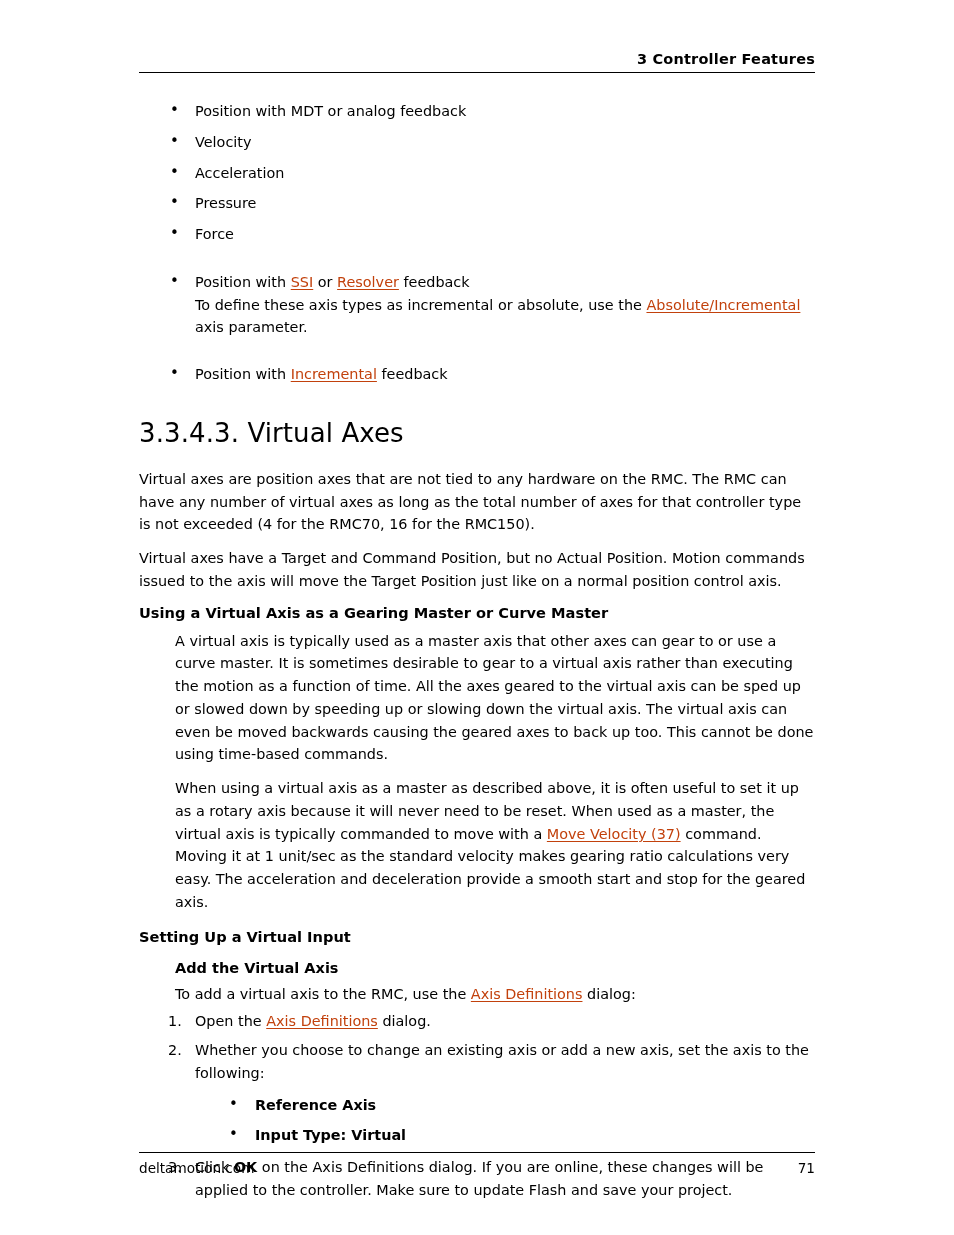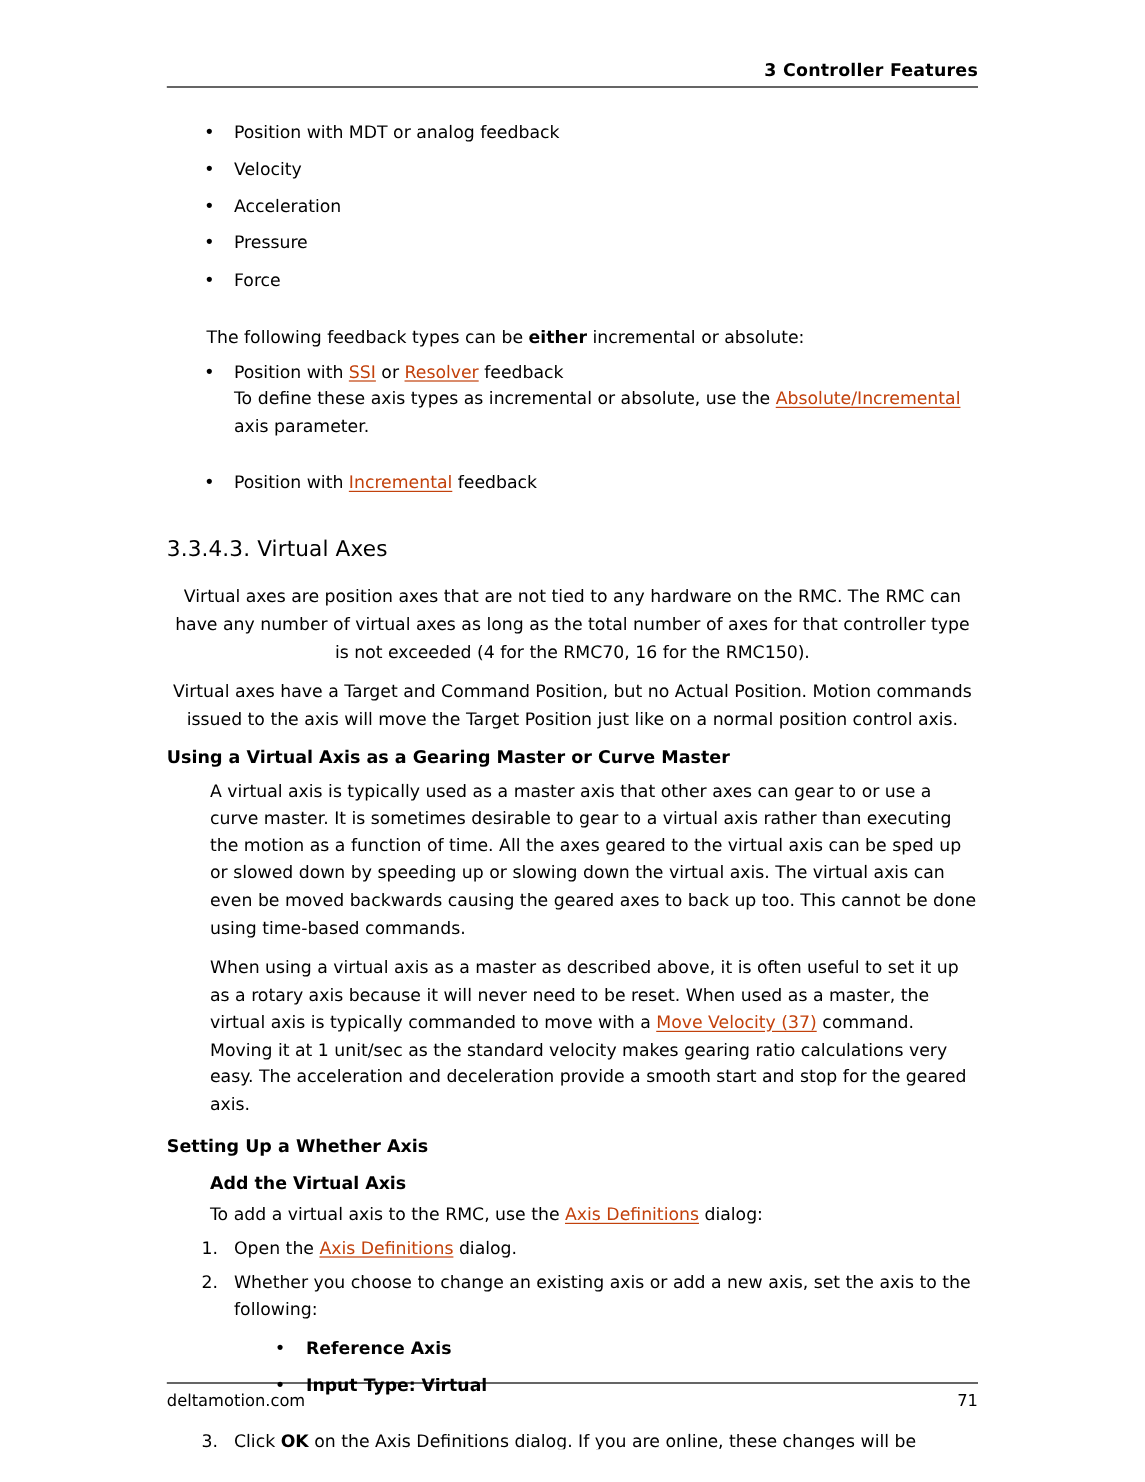--- a/index.html
+++ b/index.html
@@ -48,21 +48,20 @@
     width: 676px;
     font-size: 14.4px;
     line-height: 1.58;
   }
 
   p { margin: 0; }
 
   
   .para {
     margin: 0 0 2px 0;
-    text-align: center;
   }
   .para-gap { margin-bottom: 11px; }
 
   
   .para-ind {
     margin: 0 0 11px 36px;
   }
   
   .para-lead {
     margin: 0 0 6px 33px;
@@ -118,21 +117,21 @@
     margin-bottom: 6px;
   }
   .oli .num {
     position: absolute;
     left: 29px;
     top: 0;
   }
 
   
   .h-section {
-    font-size: 18px;
+    font-size: 26px;
     font-weight: normal;
     margin: 0 0 19px 0;
     line-height: 1.2;
     letter-spacing: 0.1px;
   }
   .h-bold {
     font-size: 14.6px;
     font-weight: bold;
     margin: 8px 0 6px 0;
   }
@@ -185,21 +184,20 @@
     <ul class="ul">
       <li class="li">Position with MDT or analog feedback</li>
       <li class="li">Velocity</li>
       <li class="li">Acceleration</li>
       <li class="li">Pressure</li>
       <li class="li">Force</li>
     </ul>
 
     <div class="spacer-md"></div>
 
-    <p class="para-lead"><span>The following feedback types can be </span><span class="b">either</span><span> incremental or absolute:</span></p>
 
     <ul class="ul">
       <li class="li li-tight"><span>Position with </span><span class="u">SSI</span><span> or </span><span class="u">Resolver</span><span> feedback</span><br><span>To define these axis types as incremental or absolute, use the </span><span class="u">Absolute/Incremental</span><br><span>axis parameter.</span></li>
     </ul>
 
     <div class="spacer-md"></div>
 
 
     <ul class="ul">
       <li class="li"><span>Position with </span><span class="u">Incremental</span><span> feedback</span></li>
@@ -210,35 +208,35 @@
     <h1 class="h-section">3.3.4.3. Virtual Axes</h1>
 
     <p class="para para-gap">Virtual axes are position axes that are not tied to any hardware on the RMC. The RMC can have any number of virtual axes as long as the total number of axes for that controller type is not exceeded (4 for the RMC70, 16 for the RMC150).</p>
     <p class="para">Virtual axes have a Target and Command Position, but no Actual Position. Motion commands issued to the axis will move the Target Position just like on a normal position control axis.</p>
 
     <h2 class="h-bold">Using a Virtual Axis as a Gearing Master or Curve Master</h2>
 
     <p class="para-ind">A virtual axis is typically used as a master axis that other axes can gear to or use a curve master. It is sometimes desirable to gear to a virtual axis rather than executing the motion as a function of time. All the axes geared to the virtual axis can be sped up or slowed down by speeding up or slowing down the virtual axis. The virtual axis can even be moved backwards causing the geared axes to back up too. This cannot be done using time-based commands.</p>
     <p class="para-ind"><span>When using a virtual axis as a master as described above, it is often useful to set it up as a rotary axis because it will never need to be reset. When used as a master, the virtual axis is typically commanded to move with a </span><span class="u">Move Velocity (37)</span><span> command. Moving it at 1 unit/sec as the standard velocity makes gearing ratio calculations very easy. The acceleration and deceleration provide a smooth start and stop for the geared axis.</span></p>
 
-    <h2 class="h-bold">Setting Up a Whether Axis</h2>
+    <h2 class="h-bold">Setting Up a Virtual Input</h2>
 
     <h3 class="h-bold-ind">Add the Virtual Axis</h3>
 
     <p class="para-ind" style="margin-bottom:5px;"><span>To add a virtual axis to the RMC, use the </span><span class="u">Axis Definitions</span><span> dialog:</span></p>
 
     <ol class="ol">
       <li class="oli"><span class="num">1.</span><span>Open the </span><span class="u">Axis Definitions</span><span> dialog.</span></li>
 
       <li class="oli" style="margin-bottom:9px;"><span class="num">2.</span><span>Whether you choose to change an existing axis or add a new axis, set the axis to the following:</span></li>
     </ol>
 
     <ul class="ul">
       <li class="li-sub">Reference Axis</li>
-      <li class="li-sub" style="margin-bottom:25px;">Input Type: Virtual</li>
+      <li class="li-sub" style="margin-bottom:9px;">Input Type: Virtual</li>
     </ul>
 
     <ol class="ol">
       <li class="oli"><span class="num">3.</span><span>Click </span><span class="b">OK</span><span> on the Axis Definitions dialog. If you are online, these changes will be applied to the controller. Make sure to update Flash and save your project.</span></li>
     </ol>
 
   </div>
 
   <div class="footer">
     <div class="footer-rule"></div>

